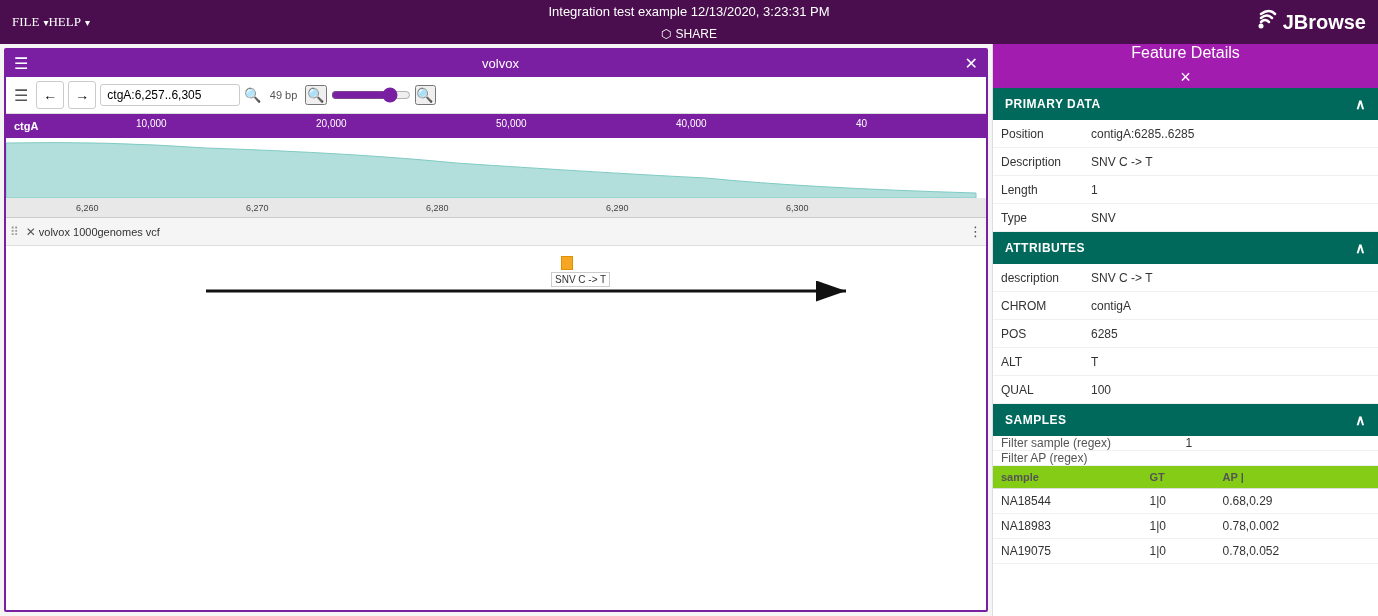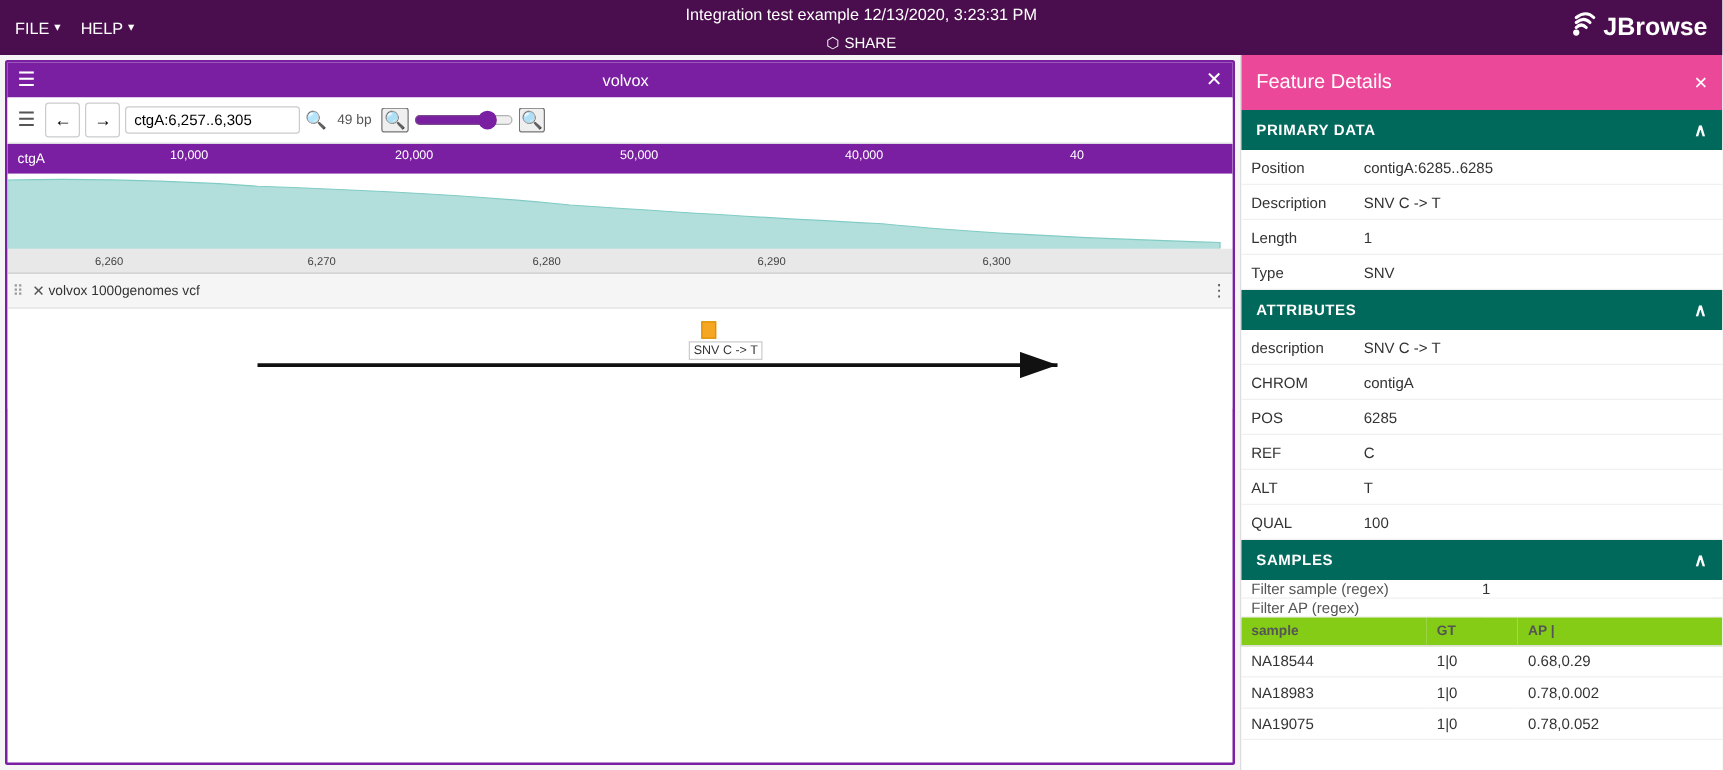--- a/index.html
+++ b/index.html
@@ -9,21 +9,21 @@
     .top-bar {
       background: #4a0e4e;
       color: white;
       display: flex;
       align-items: center;
       height: 44px;
       padding: 0 12px;
       flex-shrink: 0;
       position: relative;
     }
-    .top-bar-left { display: flex; gap: 16px; align-items: center; }
+    .top-bar-left { display: flex; gap: 0; align-items: center; font-family: Liberation Serif, serif; }
     .top-bar-menu { color: white; font-size: 13px; font-weight: 500; cursor: pointer; display: flex; align-items: center; gap: 4px; }
     .top-bar-center { position: absolute; left: 50%; transform: translateX(-50%); font-size: 13px; color: white; display: flex; align-items: center; gap: 8px; flex-direction: column; }
     .top-bar-right { margin-left: auto; display: flex; align-items: center; gap: 8px; }
     .jbrowse-logo { display: flex; align-items: center; gap: 6px; color: white; font-size: 20px; font-weight: bold; }
     .jbrowse-logo-icon { width: 32px; height: 32px; }
 
     
     .main-content { display: flex; flex: 1; overflow: hidden; }
 
     
@@ -91,21 +91,21 @@
     .track-area { flex: 1; overflow: hidden; position: relative; }
     .chromosome-ruler {
       background: #7b1fa2;
       height: 24px;
       display: flex;
       align-items: center;
       padding: 0 8px;
       position: relative;
       overflow: hidden;
     }
-    .chrom-label { color: white; font-size: 11px; font-weight: normal; }
+    .chrom-label { color: white; font-size: 11px; font-weight: bold; }
     .ruler-ticks { position: absolute; left: 0; right: 0; top: 0; height: 16px; }
     .ruler-tick {
       position: absolute;
       color: white;
       font-size: 10px;
       top: 4px;
     }
 
     
     .mini-ruler {
@@ -176,29 +176,30 @@
     .right-panel {
       width: 386px;
       background: white;
       display: flex;
       flex-direction: column;
       border-left: 1px solid #ddd;
       overflow-y: auto;
       flex-shrink: 0;
     }
     .feature-details-header {
-      background: #ec4899;
+      background: #a21caf;
       color: white;
       display: flex;
       align-items: center;
       padding: 0 12px;
       height: 44px;
       font-size: 16px;
       font-weight: 500;
       flex-shrink: 0;
+      flex-direction: column;
     }
     .feature-details-title { flex: 1; }
     .feature-details-close { cursor: pointer; font-size: 18px; color: white; background: none; border: none; }
 
     
     .section-header {
       background: #00695c;
       color: white;
       display: flex;
       align-items: center;
@@ -429,24 +430,20 @@
         <span class="data-key">description</span>
         <span class="data-val">SNV C -&gt; T</span>
       </div>
       <div class="data-row">
         <span class="data-key">CHROM</span>
         <span class="data-val">contigA</span>
       </div>
       <div class="data-row">
         <span class="data-key">POS</span>
         <span class="data-val">6285</span>
-      </div>
-      <div class="data-row">
-        <span class="data-key">REF</span>
-        <span class="data-val">C</span>
       </div>
       <div class="data-row">
         <span class="data-key">ALT</span>
         <span class="data-val">T</span>
       </div>
       <div class="data-row">
         <span class="data-key">QUAL</span>
         <span class="data-val">100</span>
       </div>
     </div>

